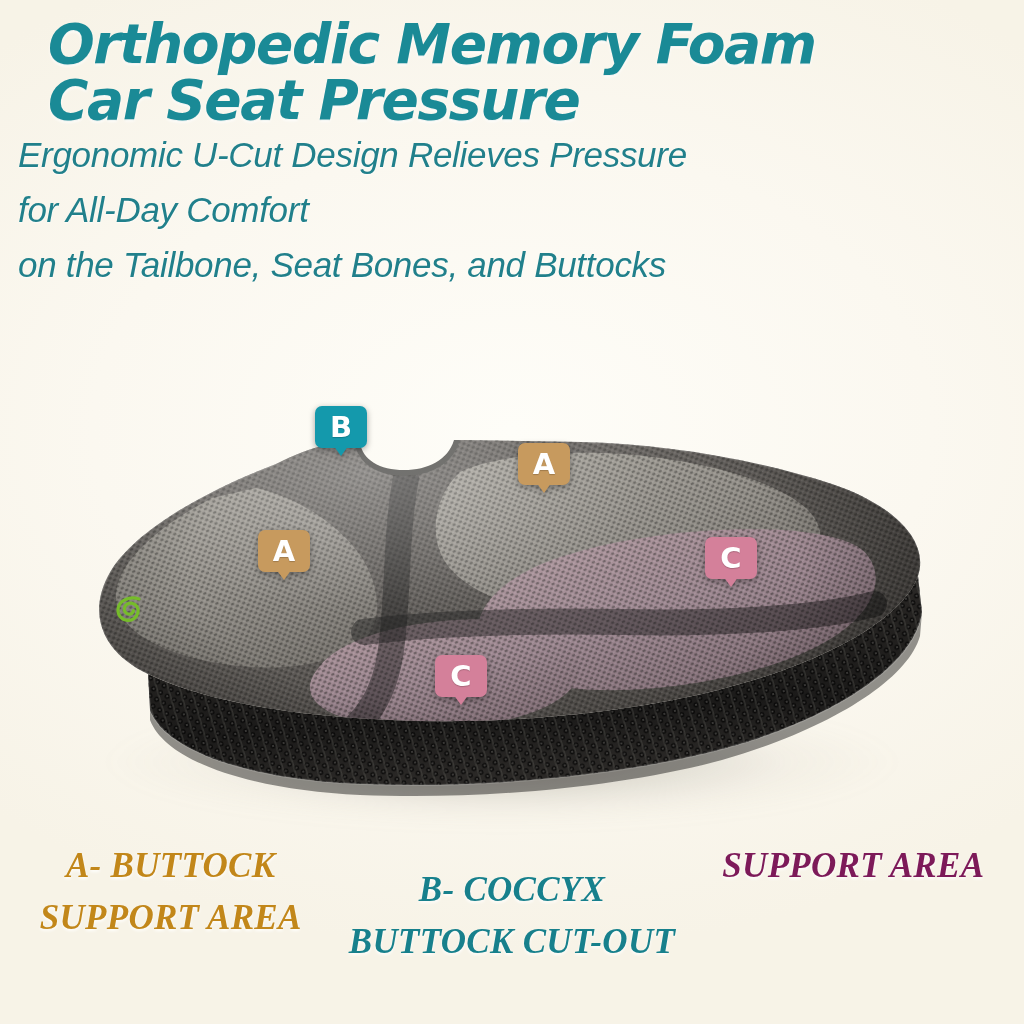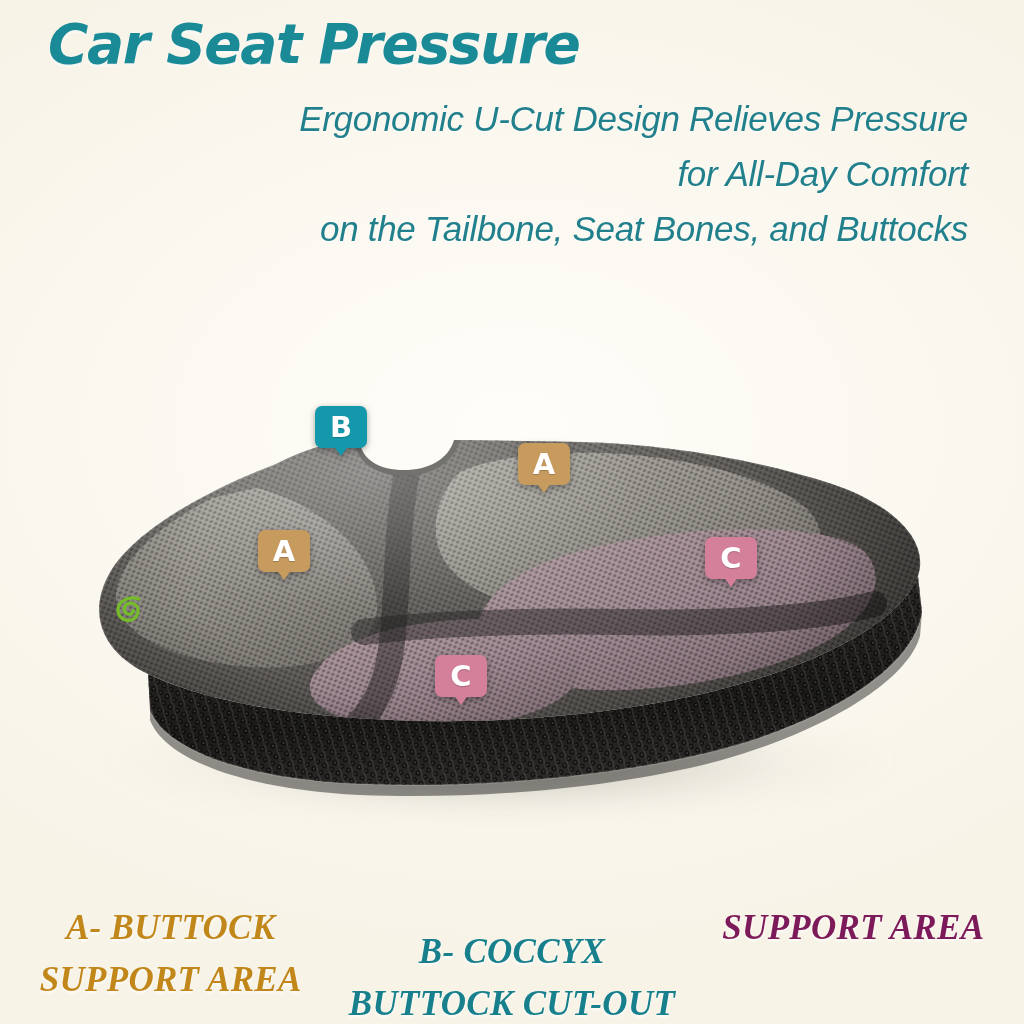--- a/index.html
+++ b/index.html
@@ -37,23 +37,22 @@
     font-weight: 700;
     font-style: italic;
     font-size: 55px;
     line-height: 1.02;
     letter-spacing: -1.4px;
     color: #1a8a96;
     text-shadow: 0 2px 3px rgba(255,255,255,0.85), 0 1px 0 rgba(13,90,99,0.18);
     white-space: nowrap;
   }
   .subtitle-block {
-    margin-top: 20px;
-    text-align: right;
-    padding: 0 56px;
+    text-align: left;
+    padding: 0 18px;
   }
   .subtitle-line {
     font-family: "Liberation Sans", sans-serif;
     font-weight: 400;
     font-style: italic;
     font-size: 35px;
     line-height: 1.57;
     letter-spacing: -0.3px;
     color: #21808b;
     text-shadow: 0 1px 2px rgba(255,255,255,0.8);
@@ -144,21 +143,21 @@
   .leaf-logo {
     position: absolute;
     width: 34px;
     height: 34px;
   }
 
   
   .captions {
     position: absolute;
     left: 0;
-    top: 902px;
+    top: 840px;
     width: 1024px;
     height: 120px;
     display: flex;
   }
   .caption {
     flex: 1;
     text-align: center;
     font-family: "Liberation Serif", serif;
     font-weight: 700;
     font-style: italic;
@@ -172,20 +171,21 @@
   .caption-b { color: #17808c; margin-top: 24px; }
   .caption-c { color: #7d1a59; }
 </style>
 </head>
 <body>
 
 <div id="poster">
 
   <div class="header">
     <div class="title-block">
+      <div class="title-line">Orthopedic Memory Foam</div>
       <div class="title-line">Car Seat Pressure</div>
     </div>
     <div class="subtitle-block">
       <div class="subtitle-line">Ergonomic U-Cut Design Relieves Pressure</div>
       <div class="subtitle-line">for All-Day Comfort</div>
       <div class="subtitle-line">on the Tailbone, Seat Bones, and Buttocks</div>
     </div>
   </div>
 
   <div class="product-stage">

